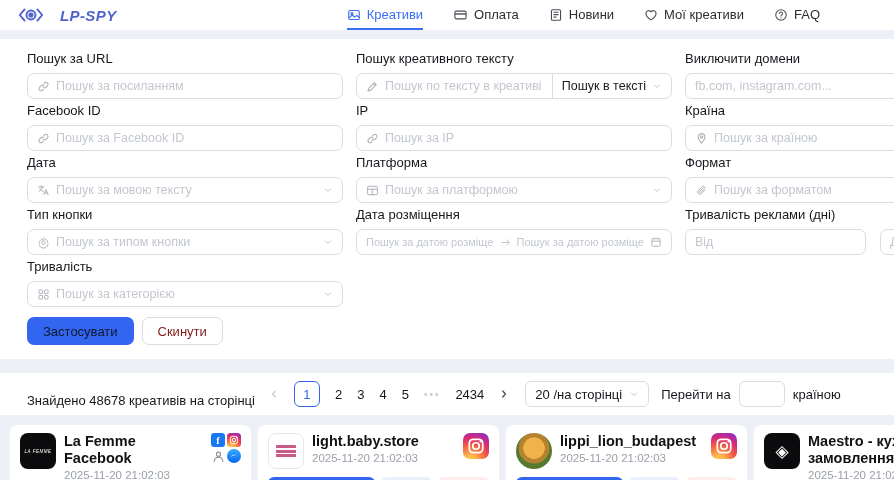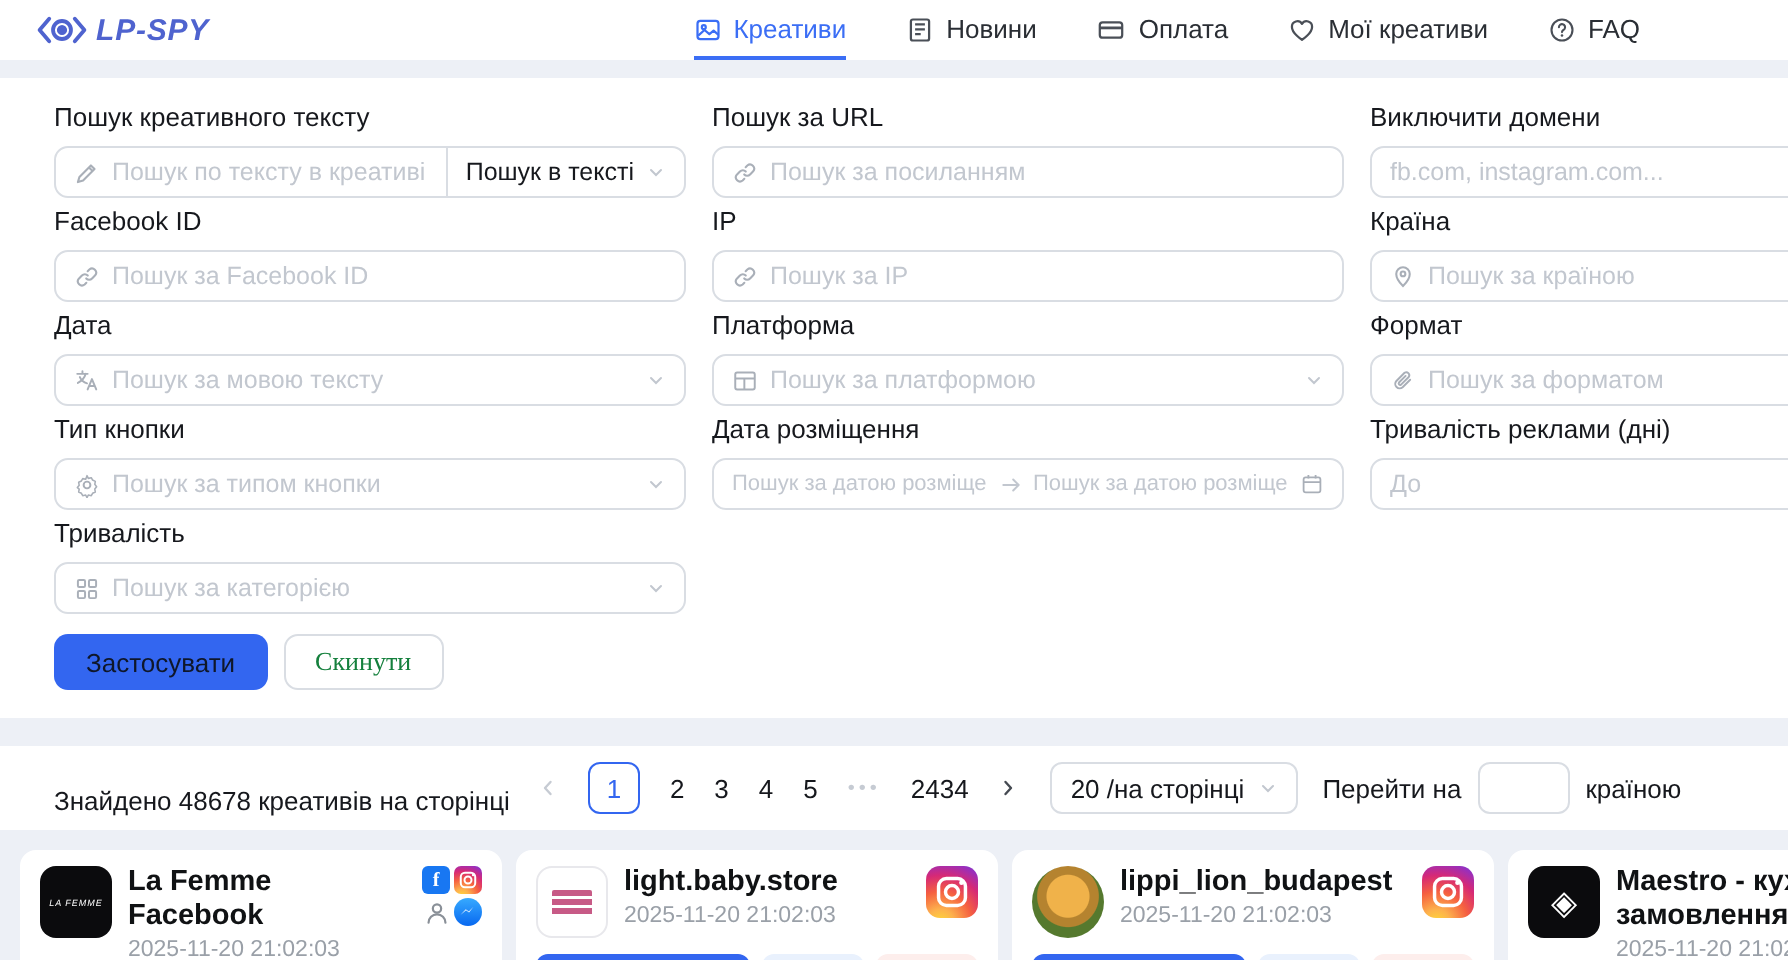--- a/index.html
+++ b/index.html
@@ -7,21 +7,21 @@
   body {
     font-family:"Liberation Sans", sans-serif;
     background:#edf0f6;
     color:#16181d;
     font-size:13px;
   }
   .page { width:1020px; }
 
   
   .header { height:30px; background:#fff; display:flex; align-items:center; padding:0 18px; width:894px; }
-  .logo { display:flex; align-items:center; gap:4px; color:#4f63cf; font-weight:bold; font-style:italic; font-size:15px; letter-spacing:.4px; cursor:pointer; }
+  .logo { display:flex; align-items:center; gap:16px; color:#4f63cf; font-weight:bold; font-style:italic; font-size:15px; letter-spacing:.4px; cursor:pointer; }
   .nav { margin-left:auto; margin-right:56px; display:flex; gap:30px; height:30px; }
   .nav-item { display:flex; align-items:center; gap:6px; font-size:13px; color:#2a2e34; cursor:pointer; border-bottom:2px solid transparent; padding-top:1px; }
   .nav-item svg { color:#4a4f57; }
   .nav-item.active { color:#3b6ef5; border-bottom-color:#3b6ef5; }
   .nav-item.active svg { color:#3b6ef5; }
 
   
   .panel { background:#fff; margin-top:9px; padding:12px 27px 14px; }
   .fgrid { display:grid; grid-template-columns:repeat(3,316px); column-gap:13px; row-gap:4px; }
   .flabel { font-size:13px; font-weight:500; color:#16181d; margin-bottom:6px; line-height:16px; }
@@ -33,21 +33,21 @@
   .igroup { display:flex; height:26px; border:1px solid #d9dde3; border-radius:7px; background:#fff; }
   .igroup .gleft { flex:1; display:flex; align-items:center; gap:6px; padding:0 9px; min-width:0; }
   .igroup .gleft input { border:none; outline:none; flex:1; min-width:0; font-size:12.5px; background:transparent; font-family:inherit; }
   .igroup .gleft input::placeholder { color:#c2c7cf; }
   .addon { border-left:1px solid #d9dde3; display:flex; align-items:center; gap:6px; padding:0 9px; font-size:12.5px; color:#16181d; cursor:pointer; white-space:nowrap; }
   .daterange input { font-size:11px !important; }
   .duo { display:flex; gap:14px; }
   .duo .ibox { flex:1; }
   .btnrow { margin-top:10px; display:flex; gap:8px; }
   .btn-primary { background:#3366f0; color:#0f172a; border:none; border-radius:7px; height:28px; padding:0 16px; font-size:13px; cursor:pointer; font-family:inherit; }
-  .btn-default { background:#fff; border:1px solid #d9dde3; border-radius:7px; height:28px; padding:0 15px; font-size:13px; color:#15803d; cursor:pointer; font-family:Liberation Serif, serif; }
+  .btn-default { background:#fff; border:1px solid #d9dde3; border-radius:7px; height:28px; padding:0 15px; font-size:13px; color:#7f1d1d; cursor:pointer; font-family:Liberation Sans, sans-serif; }
 
   
   .results { margin-top:14px; background:#fff; height:42px; display:flex; align-items:center; padding:0 27px; gap:12px; font-size:13px; }
   .summary { white-space:nowrap;margin-top:12px; }
   .pag { display:flex; align-items:center; gap:15px; margin-left:2px; }
   .parrow { color:#c6cbd3; cursor:pointer; display:flex; font-size:12px; }
   .parrow.next { color:#454a52; }
   .pnum { cursor:pointer; color:#16181d; }
   .pnum.active { width:26px; height:26px; border:1px solid #3366f0; color:#3366f0; border-radius:6px; display:flex; align-items:center; justify-content:center; background:#fff; }
   .pell { color:#c6cbd3; letter-spacing:2px; font-size:10px; cursor:pointer; }
@@ -119,35 +119,35 @@
         <svg width="14" height="14" viewBox="0 0 20 20" fill="none" stroke="currentColor" stroke-width="1.6" stroke-linejoin="round">
           <rect x="2.5" y="3.5" width="15" height="13" rx="2"></rect>
             <circle cx="7" cy="8" r="1.4"></circle>
             <path d="M3 14l4.5-4 3.5 3 3-2.5 3.5 3"></path>
         </svg>
       </span>
       <span>Креативи</span>
     </div>
     <div class="nav-item">
       <span>
+        <svg width="15" height="14" viewBox="0 0 20 20" fill="none" stroke="currentColor" stroke-width="1.6" stroke-linejoin="round">
+          <rect x="2" y="4.5" width="16" height="11" rx="2"></rect>
+            <path d="M2 8.5h16" stroke-width="2"></path>
+        </svg>
+      </span>
+      <span>Оплата</span>
+    </div>
+    <div class="nav-item">
+      <span>
         <svg width="14" height="14" viewBox="0 0 20 20" fill="none" stroke="currentColor" stroke-width="1.6" stroke-linejoin="round">
           <rect x="3.5" y="2.5" width="13" height="15" rx="1.5"></rect>
             <path d="M6.5 6h7M6.5 9.5h7M6.5 13h4"></path>
         </svg>
       </span>
       <span>Новини</span>
-    </div>
-    <div class="nav-item">
-      <span>
-        <svg width="15" height="14" viewBox="0 0 20 20" fill="none" stroke="currentColor" stroke-width="1.6" stroke-linejoin="round">
-          <rect x="2" y="4.5" width="16" height="11" rx="2"></rect>
-            <path d="M2 8.5h16" stroke-width="2"></path>
-        </svg>
-      </span>
-      <span>Оплата</span>
     </div>
     <div class="nav-item">
       <span>
         <svg width="14" height="14" viewBox="0 0 20 20" fill="none" stroke="currentColor" stroke-width="1.6" stroke-linejoin="round">
           <path d="M10 17s-7.2-4.6-7.2-9.2A3.9 3.9 0 0110 5.6a3.9 3.9 0 017.2 2.2C17.2 12.4 10 17 10 17z"></path>
         </svg>
       </span>
       <span>Мої креативи</span>
     </div>
     <div class="nav-item">
@@ -160,20 +160,33 @@
       </span>
       <span>FAQ</span>
     </div>
   </div>
 </div>
 
 <div class="page">
 
 <div class="panel">
   <div class="fgrid">
+
+    <div class="field">
+      <div class="flabel">Пошук за URL</div>
+      <div class="ibox">
+        <span class="ficon">
+          <svg width="13" height="13" viewBox="0 0 20 20" fill="none" stroke="currentColor" stroke-width="1.6" stroke-linecap="round">
+                <path d="M10.5 5.5l1.3-1.3a3.2 3.2 0 014.5 4.5l-2.4 2.4a3.2 3.2 0 01-4.5 0"></path>
+                <path d="M9.5 14.5l-1.3 1.3a3.2 3.2 0 01-4.5-4.5l2.4-2.4a3.2 3.2 0 014.5 0"></path>
+              </svg>
+        </span>
+        <input placeholder="Пошук за посиланням" style="">
+      </div>
+    </div>
 
     <div class="field">
       <div class="flabel">Пошук креативного тексту</div>
       <div class="igroup">
         <div class="gleft">
           <span class="ficon">
             <svg width="13" height="13" viewBox="0 0 20 20" fill="none" stroke="currentColor" stroke-width="1.6" stroke-linejoin="round">
                   <path d="M3 17l1.2-4L13 4.2l2.8 2.8L7 15.8 3 17z"></path>
                   <path d="M11.5 5.7l2.8 2.8"></path>
                 </svg>
@@ -185,33 +198,20 @@
           <span class="chev">
             <svg width="10" height="10" viewBox="0 0 20 20" fill="none" stroke="currentColor" stroke-width="2" stroke-linecap="round">
                   <path d="M5 8l5 5 5-5"></path>
                 </svg>
           </span>
         </div>
       </div>
     </div>
 
     <div class="field">
-      <div class="flabel">Пошук за URL</div>
-      <div class="ibox">
-        <span class="ficon">
-          <svg width="13" height="13" viewBox="0 0 20 20" fill="none" stroke="currentColor" stroke-width="1.6" stroke-linecap="round">
-                <path d="M10.5 5.5l1.3-1.3a3.2 3.2 0 014.5 4.5l-2.4 2.4a3.2 3.2 0 01-4.5 0"></path>
-                <path d="M9.5 14.5l-1.3 1.3a3.2 3.2 0 01-4.5-4.5l2.4-2.4a3.2 3.2 0 014.5 0"></path>
-              </svg>
-        </span>
-        <input placeholder="Пошук за посиланням" style="">
-      </div>
-    </div>
-
-    <div class="field">
       <div class="flabel">Виключити домени</div>
       <div class="ibox">
         <input placeholder="fb.com, instagram.com..." style="">
       </div>
     </div>
 
     <div class="field">
       <div class="flabel">Facebook ID</div>
       <div class="ibox">
         <span class="ficon">
@@ -332,20 +332,23 @@
                 <rect x="3" y="4.5" width="14" height="12.5" rx="1.8"></rect>
                 <path d="M3 8.5h14M7 2.5v3M13 2.5v3"></path>
               </svg>
         </span>
       </div>
     </div>
 
     <div class="field">
       <div class="flabel">Тривалість реклами (дні)</div>
       <div class="duo">
+        <div class="ibox">
+          <input placeholder="Від" style="">
+        </div>
         <div class="ibox">
           <input placeholder="До" style="">
         </div>
       </div>
     </div>
 
     <div class="field">
       <div class="flabel">Тривалість</div>
       <div class="ibox">
         <span class="ficon">

